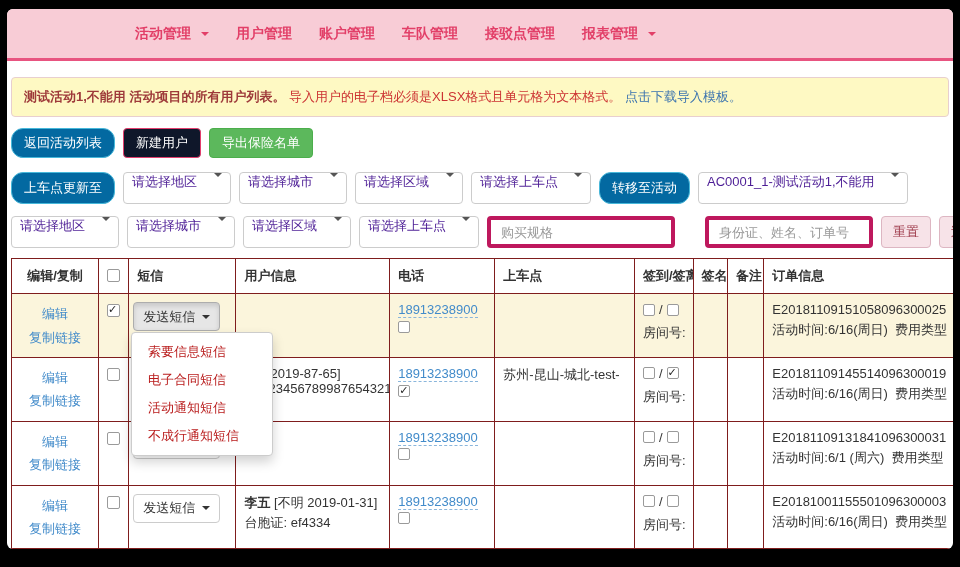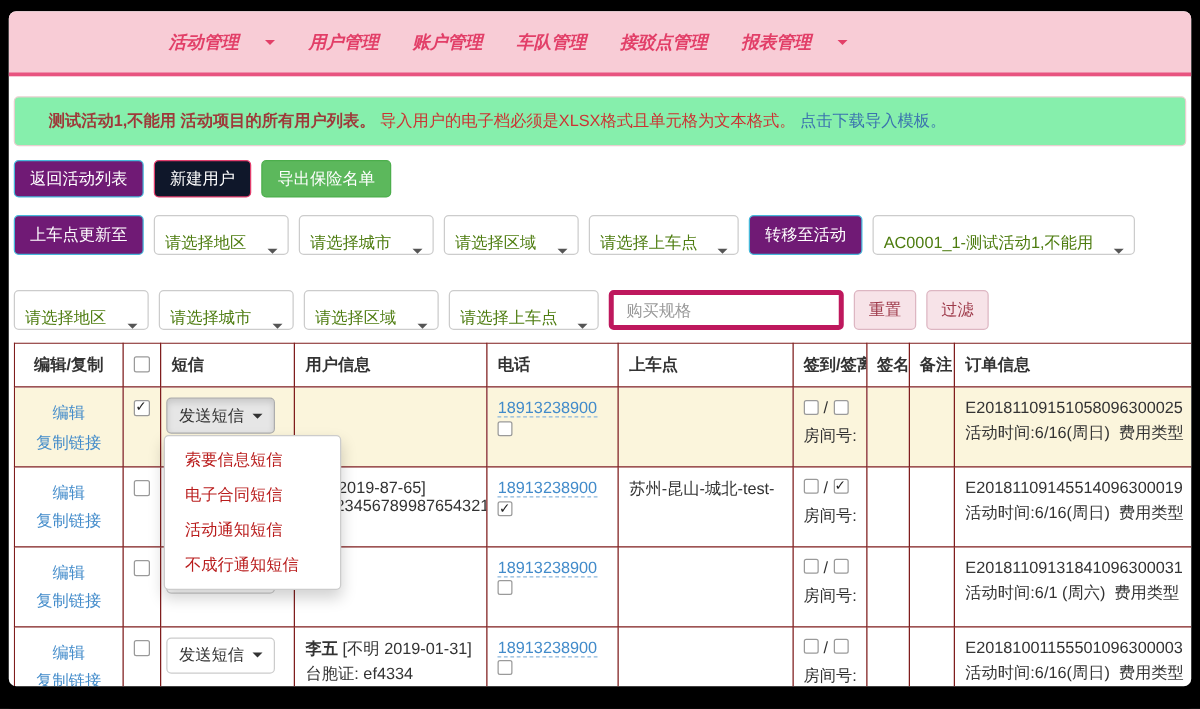--- a/index.html
+++ b/index.html
@@ -2,43 +2,43 @@
 <html><head>
 <meta charset="utf-8">
 <style>
   * { margin:0; padding:0; box-sizing:border-box; }
   html,body { width:960px; height:567px; background:#000; font-family:"Liberation Sans","DejaVu Sans",sans-serif; overflow:hidden; }
   .frame { position:relative; width:960px; height:567px; background:#000; border-radius:10px; }
   .page { position:absolute; left:7px; top:9px; width:946px; height:540px; background:#fff; border-radius:6px; overflow:hidden; }
 
   
   .navbar { height:52px; background:#f8ccd6; border-bottom:3px solid #e85480; display:flex; align-items:center; padding-left:128px; gap:27px; }
-  .nav-item { color:#e23f68; font-size:14px; font-weight:bold; display:inline-flex; align-items:center; gap:21px; cursor:pointer;font-style:italic; }
+  .nav-item { color:#e23f68; font-size:14px; font-weight:bold; display:inline-flex; align-items:center; gap:10px; cursor:pointer; }
   .caret { width:0; height:0; border-left:4px solid transparent; border-right:4px solid transparent; border-top:4px solid #e23f68; display:inline-block; }
 
   .content { padding:16px 4px 0 4px; }
 
   
-  .alert { margin:0 0 11px 0; background:#86efac; border:1px solid #e8cfcf; border-radius:4px; padding:10px 27px; font-size:13px; line-height:1.4; }
+  .alert { margin:0 0 11px 0; background:#fef9c3; border:1px solid #e8cfcf; border-radius:4px; padding:10px 12px; font-size:13px; line-height:1.4; }
   .alert .a-bold { color:#9e3a3a; font-weight:bold; }
   .alert .a-red { color:#cc3333; }
   .alert .a-link { color:#3b73af; cursor:pointer; }
 
   
   .btn { display:inline-flex; align-items:center; justify-content:center; height:30px; padding:0 12px; border-radius:4px; font-size:13px; color:#fff; border:1px solid transparent; cursor:pointer; white-space:nowrap; }
-  .btn-info { background:#701a75; border-color:#46b8da; }
+  .btn-info { background:#0369a1; border-color:#46b8da;border-radius:12px; }
   .btn-pink { background:#0f172a; border-color:#e23e6d; }
   .btn-success { background:#5cb85c; border-color:#4cae4c; }
   .btn-reset { background:#f7e3e8; border-color:#ddb6c2; color:#9e3a4a; }
   .actions { display:flex; gap:8px; margin-bottom:14px; }
 
   
-  .filter-row { display:flex; gap:8px; margin-bottom:28px; align-items:center; }
+  .filter-row { display:flex; gap:8px; margin-bottom:12px; align-items:center; }
   .filter-row .btn { height:32px; }
-  .select { height:32px; background:#fff; border:1px solid #ccc; border-radius:4px; display:inline-flex; align-items:flex-end; justify-content:space-between; padding:0 8px; font-size:13px; color:#4d7c0f; cursor:pointer; flex:none; }
+  .select { height:32px; background:#fff; border:1px solid #ccc; border-radius:4px; display:inline-flex; align-items:flex-start; justify-content:space-between; padding:0 8px; font-size:13px; color:#4c1d95; cursor:pointer; flex:none; }
   .select .scaret { width:0; height:0; border-left:4px solid transparent; border-right:4px solid transparent; border-top:4px solid #555; margin-left:6px; }
   .inp { height:32px; border:4px solid #be185d; border-radius:4px; padding:0 10px; font-size:13px; color:#555; flex:none; font-family:inherit; }
   .inp::placeholder { color:#999; opacity:1; }
 
   
   .table-wrap { position:relative; overflow:hidden; width:942px; }
   table { border-collapse:collapse; table-layout:fixed; width:990px; font-size:13px; color:#333; }
   th, td { border:1px solid #7f1d1d; padding:8px; vertical-align:top; text-align:left; overflow:hidden; }
   th { font-weight:bold; white-space:nowrap; }
   tr.hl td { background:#fbf5dc; }
@@ -160,20 +160,21 @@
           </span>
         <span class="select" style="width:108px">
             <span>请选择区域</span>
             <span class="scaret"></span>
           </span>
         <span class="select" style="width:120px">
             <span>请选择上车点</span>
             <span class="scaret"></span>
           </span>
         <input class="inp" style="width: 188px;" placeholder="购买规格">
+        <input class="inp" style="width: 168px; margin-left: 22px;" placeholder="身份证、姓名、订单号">
         <span class="btn btn-reset" style="width:50px">重置</span>
         <span class="btn btn-reset" style="width:50px">过滤</span>
       </div>
 
       <div class="table-wrap">
         <table>
           <tbody>
               <tr>
             <th class="c-edit">编辑/复制</th>
             <th class="c-cb"><span class="cb"></span></th>

